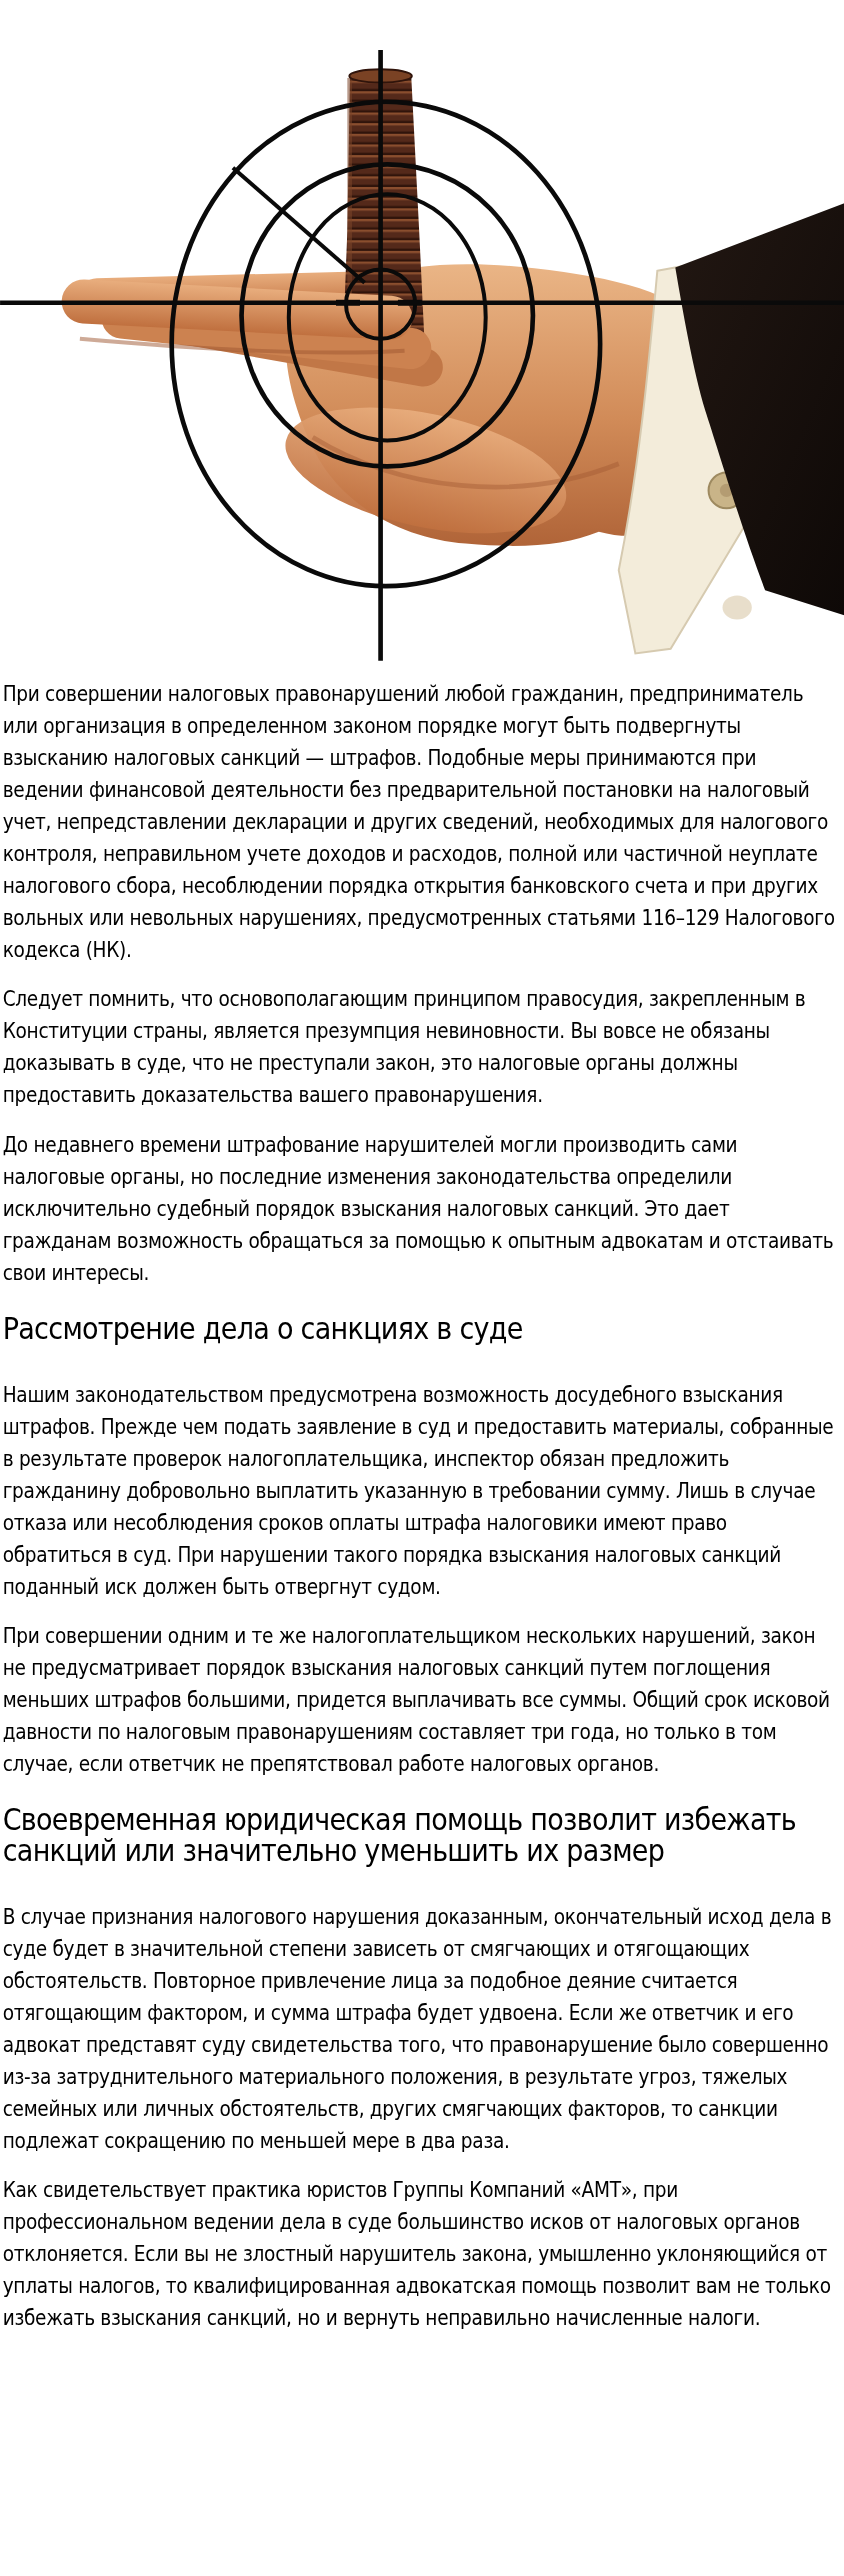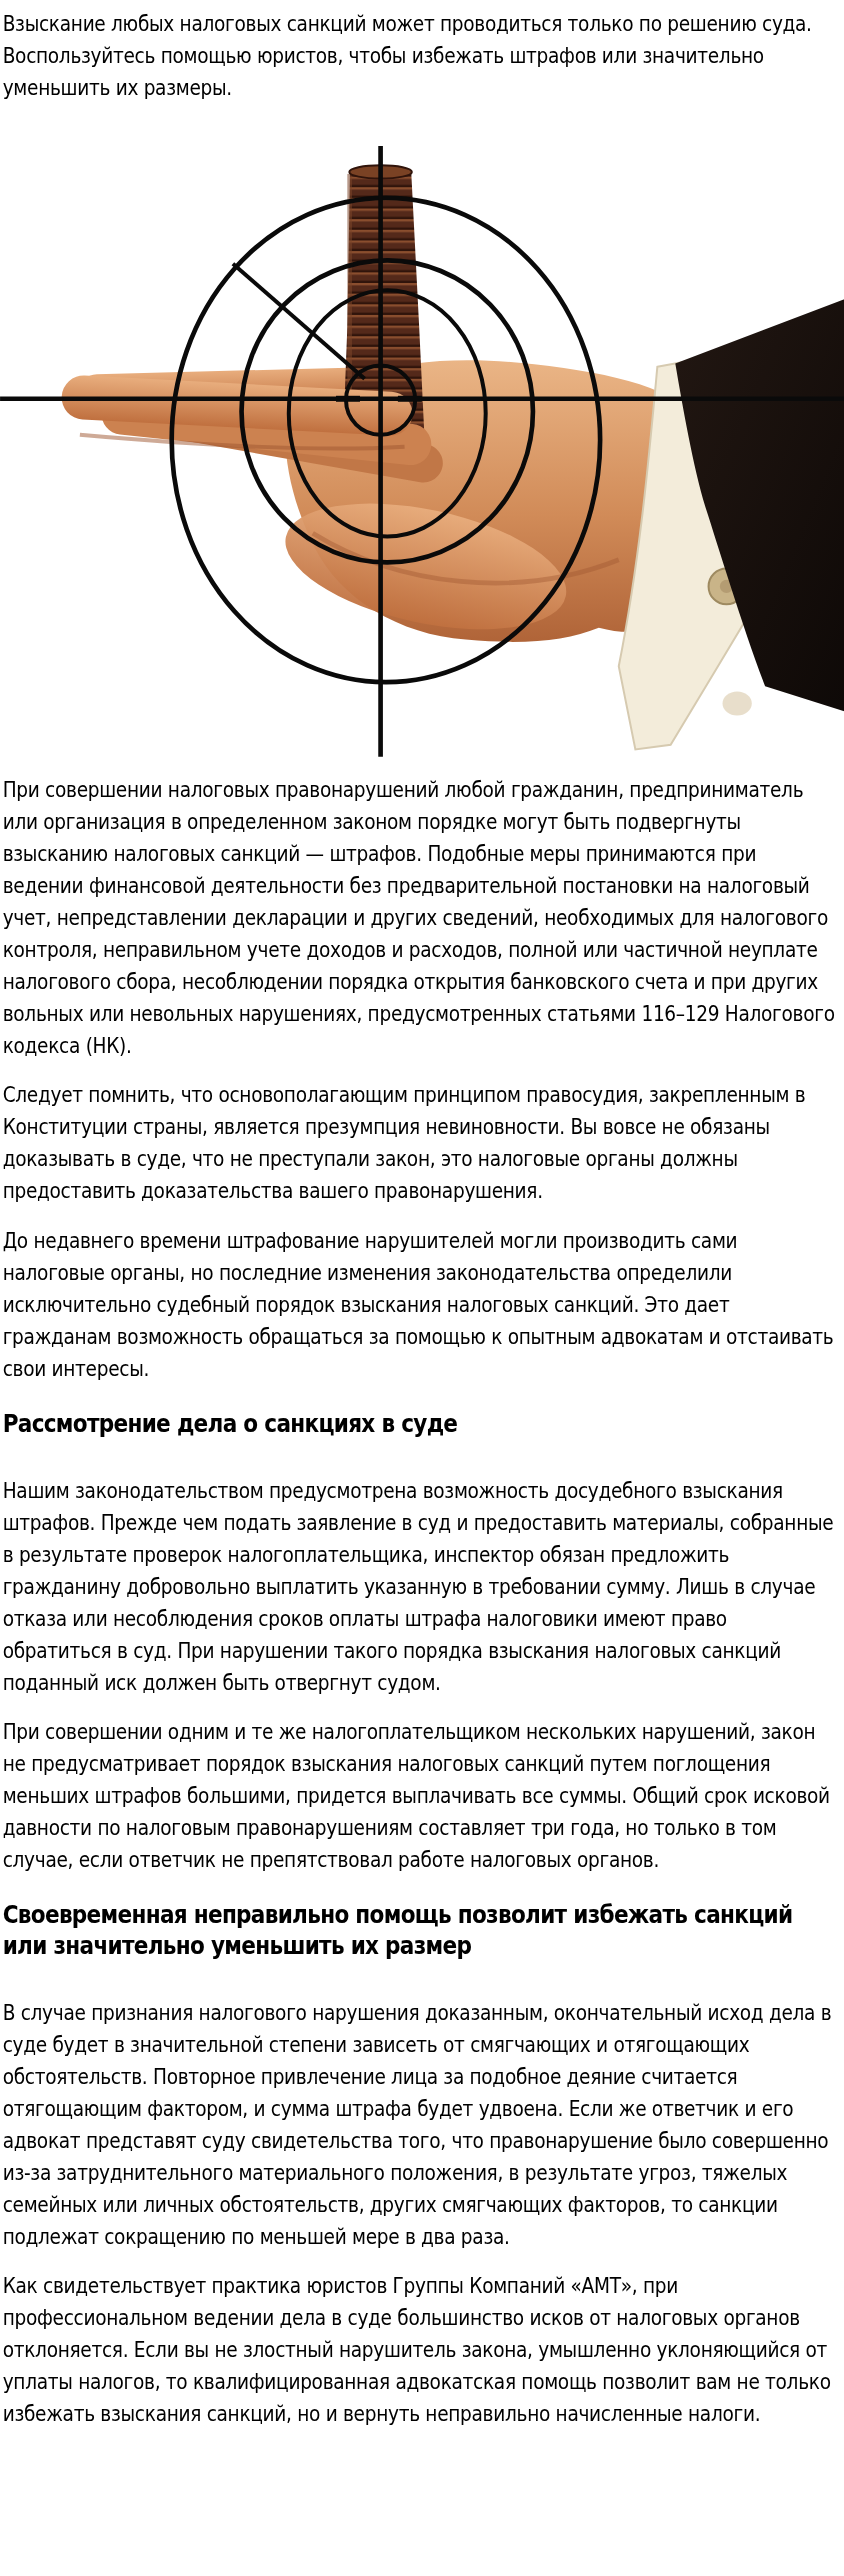--- a/index.html
+++ b/index.html
@@ -10,40 +10,39 @@
     color: #000;
     font-family: "DejaVu Sans", "Liberation Sans", sans-serif;
     font-stretch: condensed;
     font-size: 20.6px;
     line-height: 32px;
     letter-spacing: -0.3px;
   }
   p { margin: 0 0 17.3px 0; }
   p.italic { }
   h2 {
-    font-weight: 700;
-    font-size: 24px;
+    font-weight: 400;
+    font-size: 30px;
     line-height: 31px;
     letter-spacing: -0.7px;
     margin: 24px 0 35px 0;
   }
   figure.article-figure {
     margin: 30px 0 8px 0;
     width: 845px;
     margin-left: -2.7px; 
     height: 632px;
   }
   figure.article-figure svg { display: block; }
 </style>
 </head>
 <body>
 
 <article>
 
-  <p>Взыскание любых налоговых санкций может проводиться только по решению суда. Воспользуйтесь помощью юристов, чтобы избежать штрафов или значительно уменьшить их размеры.</p>
 
   <figure class="article-figure">
     <svg width="845" height="632" viewBox="0 0 1270 950" xmlns="http://www.w3.org/2000/svg" role="img" aria-label="Стопка монет на раскрытой ладони под прицелом (мишень с перекрестием)">
       <defs>
         <linearGradient id="skinV" x1="0" y1="0" x2="0" y2="1">
           <stop offset="0" stop-color="#eab586"></stop>
           <stop offset="0.55" stop-color="#d18b58"></stop>
           <stop offset="1" stop-color="#b06438"></stop>
         </linearGradient>
         <linearGradient id="fingerV" x1="0" y1="0" x2="0" y2="1">
@@ -137,21 +136,21 @@
     <h2>Рассмотрение дела о санкциях в суде</h2>
 
 
     <p>Нашим законодательством предусмотрена возможность досудебного взыскания штрафов. Прежде чем подать заявление в суд и предоставить материалы, собранные в результате проверок налогоплательщика, инспектор обязан предложить гражданину добровольно выплатить указанную в требовании сумму. Лишь в случае отказа или несоблюдения сроков оплаты штрафа налоговики имеют право обратиться в суд. При нарушении такого порядка взыскания налоговых санкций поданный иск должен быть отвергнут судом.</p>
 
 
     <p>При совершении одним и те же налогоплательщиком нескольких нарушений, закон не предусматривает порядок взыскания налоговых санкций путем поглощения меньших штрафов большими, придется выплачивать все суммы. Общий срок исковой давности по налоговым правонарушениям составляет три года, но только в том случае, если ответчик не препятствовал работе налоговых органов.</p>
   </section>
 
   <section>
-    <h2>Своевременная неправильно помощь позволит избежать санкций или значительно уменьшить их размер</h2>
+    <h2>Своевременная юридическая помощь позволит избежать санкций или значительно уменьшить их размер</h2>
 
     <p>В случае признания налогового нарушения доказанным, окончательный исход дела в суде будет в значительной степени зависеть от смягчающих и отягощающих обстоятельств. Повторное привлечение лица за подобное деяние считается отягощающим фактором, и сумма штрафа будет удвоена. Если же ответчик и его адвокат представят суду свидетельства того, что правонарушение было совершенно из-за затруднительного материального положения, в результате угроз, тяжелых семейных или личных обстоятельств, других смягчающих факторов, то санкции подлежат сокращению по меньшей мере в два раза.</p>
 
     <p>Как свидетельствует практика юристов Группы Компаний «АМТ», при профессиональном ведении дела в суде большинство исков от налоговых органов отклоняется. Если вы не злостный нарушитель закона, умышленно уклоняющийся от уплаты налогов, то квалифицированная адвокатская помощь позволит вам не только избежать взыскания санкций, но и вернуть неправильно начисленные налоги.</p>
   </section>
 
 </article>
 
 
 </body></html>

